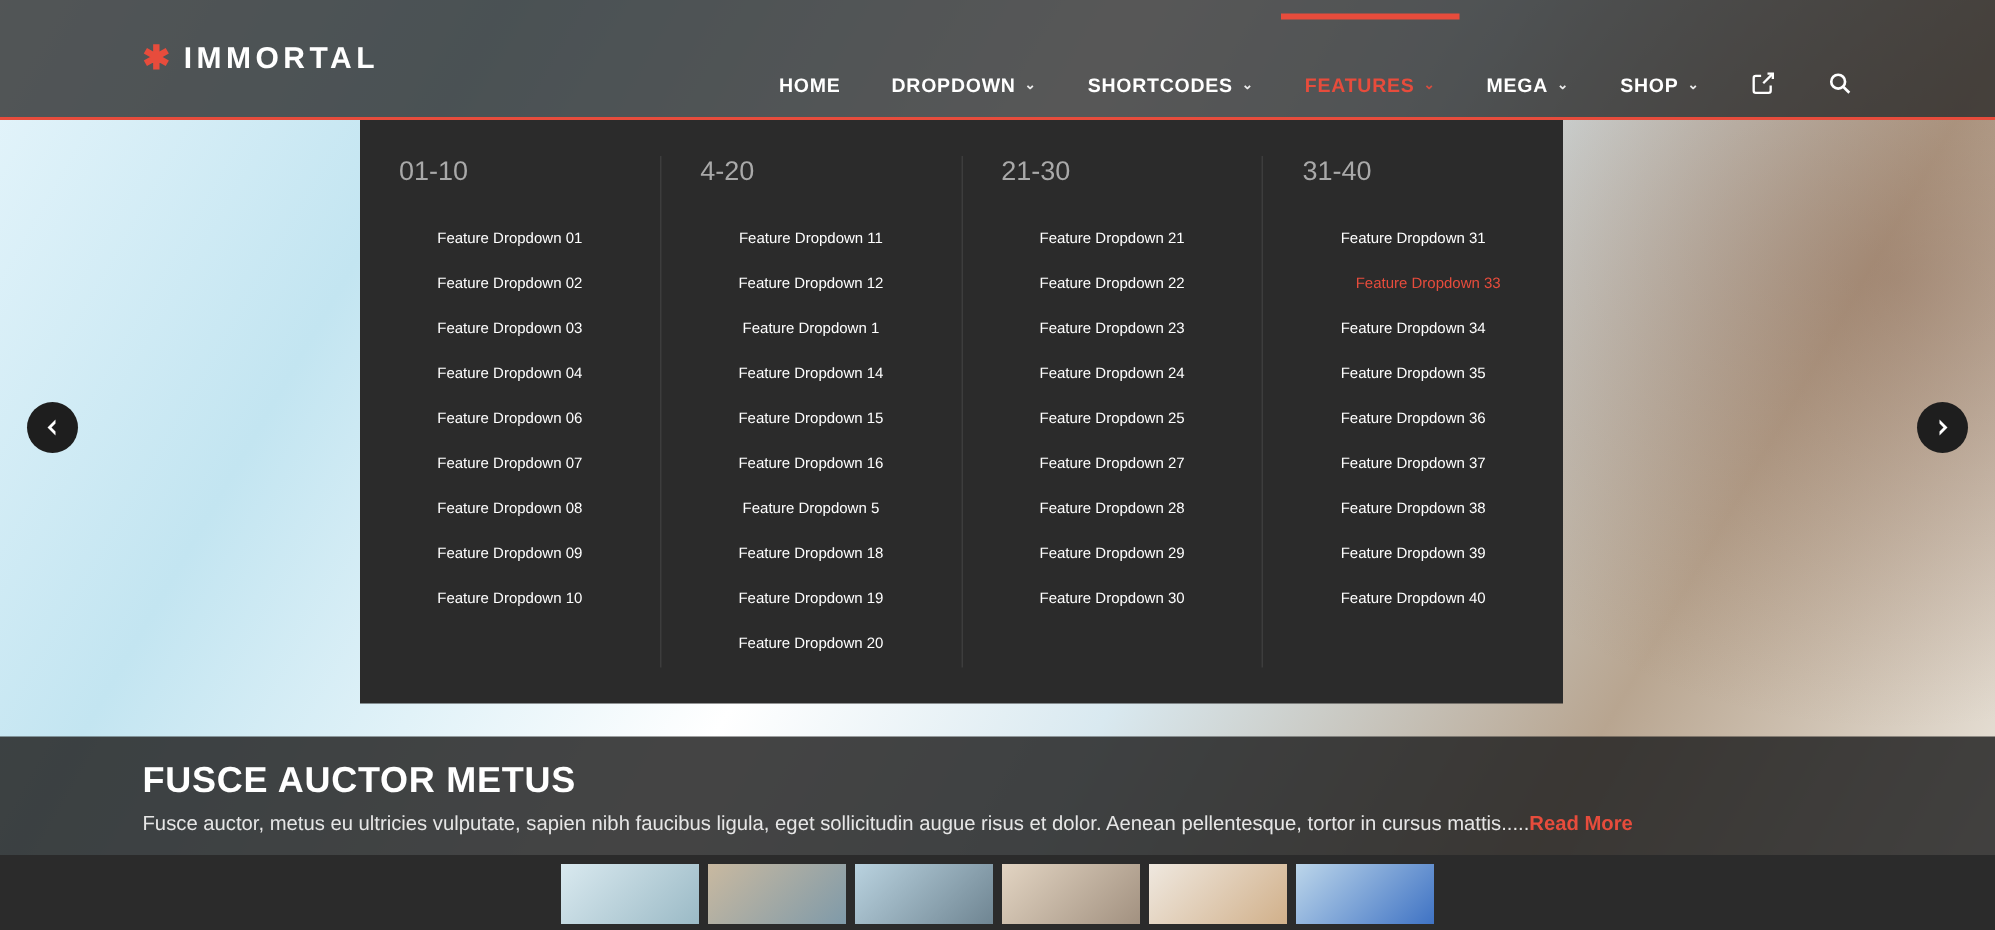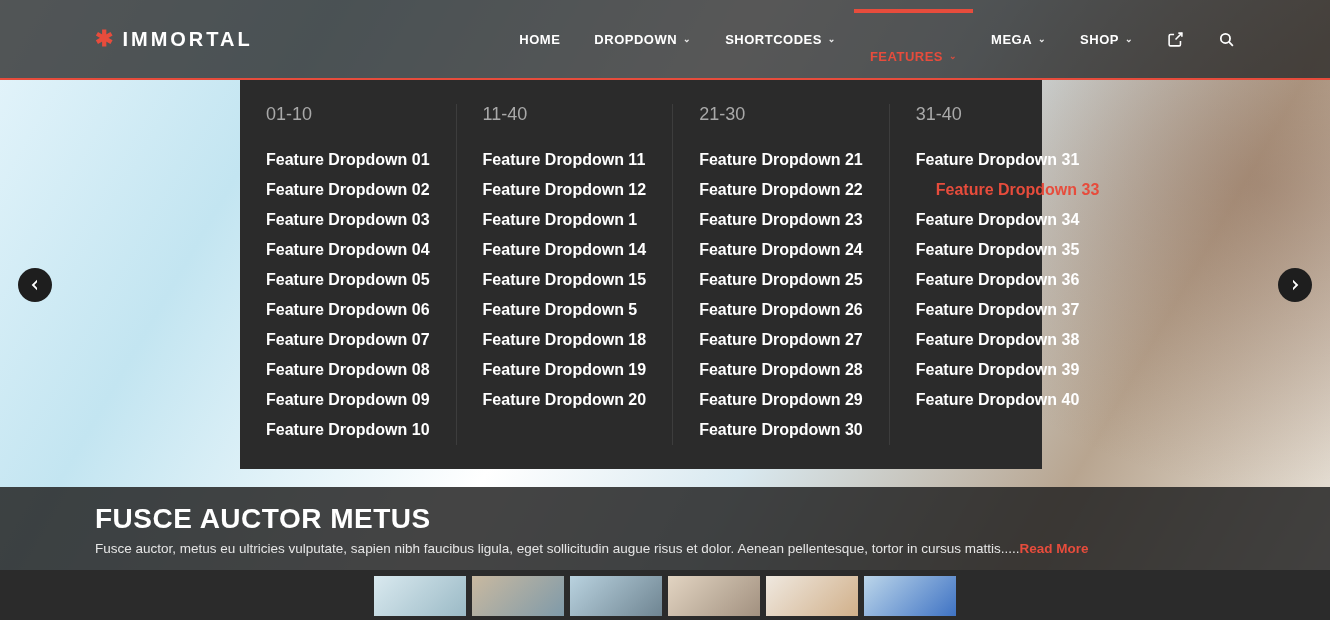--- a/index.html
+++ b/index.html
@@ -40,21 +40,21 @@
     display: flex;
     align-items: center;
     gap: 6px;
     color: #fff;
     font-weight: 600;
     font-size: 20px;
     letter-spacing: 3px;
     font-family: "Arial Black", Arial, sans-serif;
   }
   .logo-icon { color:#e74c3c; font-size:22px; }
-  .nav-right { margin-left:auto; display:flex; align-items:center; gap:34px; }
+  .nav-right { margin-left:auto; display:flex; align-items:flex-end; gap:34px; }
   .nav-item {
     color:#fff;
     font-size:13px;
     font-weight:700;
     letter-spacing:0.5px;
     display:flex;
     align-items:center;
     gap:6px;
     cursor:pointer;
     position:relative;
@@ -91,25 +91,26 @@
   }
   .mega-col:last-child{border-right:none;}
   .mega-heading {
     color:#a9a9a9;
     font-size:18px;
     font-weight:400;
     margin-bottom:20px;
   }
   .mega-link {
     color:#fff;
-    font-size:16px;
-    font-weight:700;
+    font-size:10px;
+    font-weight:400;
     line-height:30px;
     cursor:pointer;
     white-space:nowrap;
+    text-align:center;
   }
   .mega-link.hover { color:#e74c3c;margin-left:20px; }
 
   
   .arrow {
     position:absolute;
     top:268px;
     width:34px; height:34px;
     border-radius:50%;
     background:#1e1e1e;
@@ -128,21 +129,21 @@
   .caption {
     position:absolute;
     left:0; right:0;
     bottom:50px;
     background:rgba(35,35,35,0.85);
     color:#fff;
     padding:16px 95px 14px;
     z-index:3;
   }
   .caption-title {
-    font-size:28px;
+    font-size:24px;
     font-weight:700;
     letter-spacing:0.5px;
     margin-bottom:6px;
   }
   .caption-text { font-size:13.5px; color:#e6e6e6; }
   .read-more { color:#e74c3c; cursor:pointer;font-weight:bold; }
 
   
   .thumbs {
     position:absolute;
@@ -217,47 +218,46 @@
   </div>
 </div>
 
 <div class="mega" id="mega">
     <div class="mega-col">
       <div class="mega-heading">01-10</div>
       <div class="mega-link">Feature Dropdown 01</div>
       <div class="mega-link">Feature Dropdown 02</div>
       <div class="mega-link">Feature Dropdown 03</div>
       <div class="mega-link">Feature Dropdown 04</div>
-      <div class="mega-link">Feature Dropdown 05</div>
       <div class="mega-link">Feature Dropdown 06</div>
       <div class="mega-link">Feature Dropdown 07</div>
       <div class="mega-link">Feature Dropdown 08</div>
       <div class="mega-link">Feature Dropdown 09</div>
       <div class="mega-link">Feature Dropdown 10</div>
     </div>
     <div class="mega-col">
-      <div class="mega-heading">11-40</div>
+      <div class="mega-heading">4-20</div>
       <div class="mega-link">Feature Dropdown 11</div>
       <div class="mega-link">Feature Dropdown 12</div>
       <div class="mega-link">Feature Dropdown 1</div>
       <div class="mega-link">Feature Dropdown 14</div>
       <div class="mega-link">Feature Dropdown 15</div>
+      <div class="mega-link">Feature Dropdown 16</div>
       <div class="mega-link">Feature Dropdown 5</div>
       <div class="mega-link">Feature Dropdown 18</div>
       <div class="mega-link">Feature Dropdown 19</div>
       <div class="mega-link">Feature Dropdown 20</div>
     </div>
     <div class="mega-col">
       <div class="mega-heading">21-30</div>
       <div class="mega-link">Feature Dropdown 21</div>
       <div class="mega-link">Feature Dropdown 22</div>
       <div class="mega-link">Feature Dropdown 23</div>
       <div class="mega-link">Feature Dropdown 24</div>
       <div class="mega-link">Feature Dropdown 25</div>
-      <div class="mega-link">Feature Dropdown 26</div>
       <div class="mega-link">Feature Dropdown 27</div>
       <div class="mega-link">Feature Dropdown 28</div>
       <div class="mega-link">Feature Dropdown 29</div>
       <div class="mega-link">Feature Dropdown 30</div>
     </div>
     <div class="mega-col">
       <div class="mega-heading">31-40</div>
       <div class="mega-link">Feature Dropdown 31</div>
       <div class="mega-link hover">Feature Dropdown 33</div>
       <div class="mega-link">Feature Dropdown 34</div>

